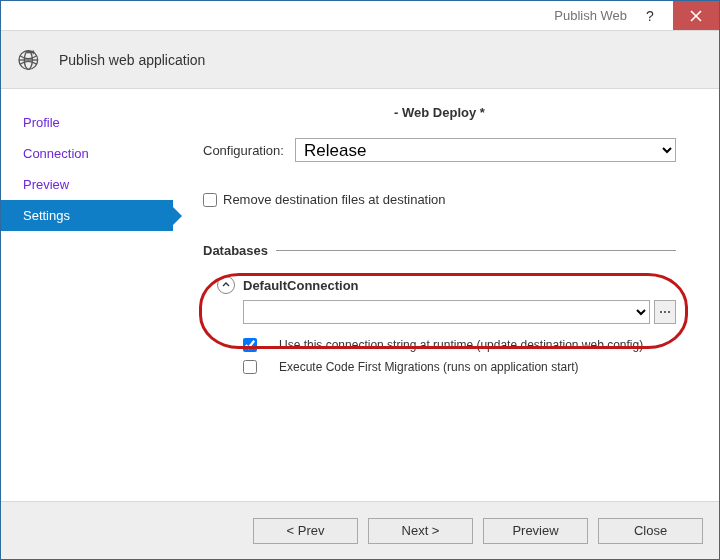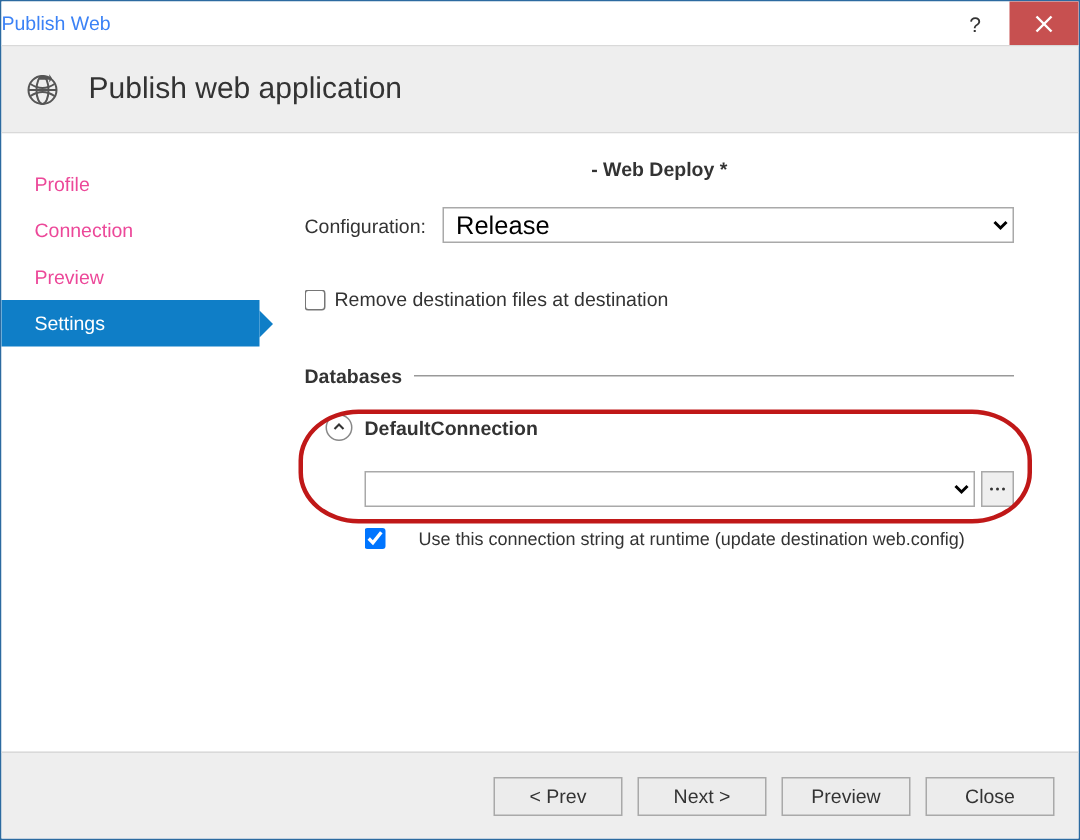--- a/index.html
+++ b/index.html
@@ -15,58 +15,58 @@
   }
 
   
   .titlebar {
     height:30px; background:#fff;
     display:flex; align-items:center;
     border-bottom:1px solid #d9d9d9;
     position:relative;
   }
   .titlebar .title {
-    flex:1; text-align:left;
-    font-size:13px; color:#3b82f6;
+    flex:1; text-align:right;
+    font-size:13px; color:#737373;
   }
   .titlebar .btns {
     display:flex; height:100%;
   }
   .titlebar .btn {
     width:46px; display:flex; align-items:center; justify-content:center;
     font-size:14px; color:#333;
   }
   .titlebar .btn.close {
     background:#c75050; color:#fff; font-size:16px;
   }
 
   
   .header {
     height:58px; background:#eee;
     border-bottom:1px solid #d9d9d9;
     display:flex; align-items:center;
     padding:0 14px; gap:12px;
-    font-size:20px; color:#333;
+    font-size:14px; color:#333;
   }
   .header svg { width:32px; height:32px; }
 
   
   .body {
     flex:1; display:flex;
     background:#fff;
   }
 
   
   .sidebar {
     width:172px; padding-top:18px;
     font-size:13px;
   }
   .nav-item {
     padding:8px 0 8px 22px;
-    color:#ec4899; cursor:pointer;
+    color:#6d28d9; cursor:pointer;
     position:relative;
   }
   .nav-item.active {
     background:#0f7ec7; color:#fff;
   }
   .nav-item.active::after {
     content:""; position:absolute;
     right:-9px; top:50%; transform:translateY(-50%);
     border-top:9px solid transparent;
     border-bottom:9px solid transparent;
@@ -102,21 +102,21 @@
   .annot {
     position:absolute;
     left:198px; top:272px;
     width:489px; height:76px;
     border:3px solid #c01818;
     border-radius:40px/34px;
     pointer-events:none;
   }
 
   .db-block { padding-left:14px; }
-  .db-head { display:flex; align-items:center; gap:8px; font-weight:600; margin-bottom:20px; }
+  .db-head { display:flex; align-items:center; gap:8px; font-weight:600; margin-bottom:6px; }
   .chevron-btn {
     width:18px; height:18px; border:1px solid #888; border-radius:50%;
     display:flex; align-items:center; justify-content:center;
     font-size:9px; background:#fff; line-height:1;
   }
   .conn-row { display:flex; align-items:center; gap:4px; margin-left:26px; margin-bottom:14px; }
   .conn-row select {
     flex:1; height:24px; font-size:13px;
     border:1px solid #a9a9a9; background:#fff;
   }
@@ -128,21 +128,21 @@
   .sub-chk { display:flex; align-items:center; gap:22px; margin-left:26px; font-size:12px; color:#333; margin-bottom:8px; }
 
   
   .footer {
     height:58px; border-top:1px solid #d9d9d9;
     background:#eee;
     display:flex; align-items:center; justify-content:flex-end;
     padding:0 16px; gap:10px;
   }
   .footer button {
-    width:86px; height:26px;
+    width:105px; height:26px;
     background:#ececec; border:1px solid #a9a9a9;
     font-size:13px; color:#333;
   }
 </style>
 </head>
 <body>
 
 <div class="window">
 
   <div class="titlebar">
@@ -220,20 +220,24 @@
                 <circle cx="6" cy="6" r="1" fill="#333"></circle>
                 <circle cx="10" cy="6" r="1" fill="#333"></circle>
             </svg>
           </div>
         </div>
 
         <div class="sub-chk">
           <input type="checkbox" checked="" style="">
           <span>Use this connection string at runtime (update destination web.config)</span>
         </div>
+        <div class="sub-chk">
+          <input type="checkbox" style="">
+          <span>Execute Code First Migrations (runs on application start)</span>
+        </div>
       </div>
 
     </div>
   </div>
 
   <div class="footer">
     <button>&lt;  Prev</button>
     <button>Next  &gt;</button>
     <button>Preview</button>
     <button>Close</button>

